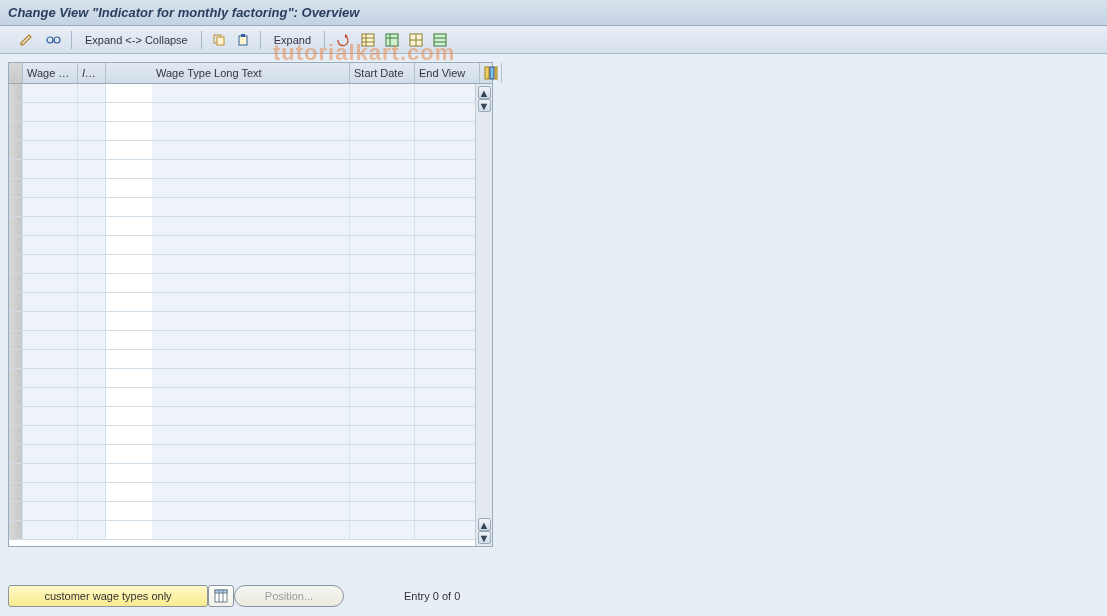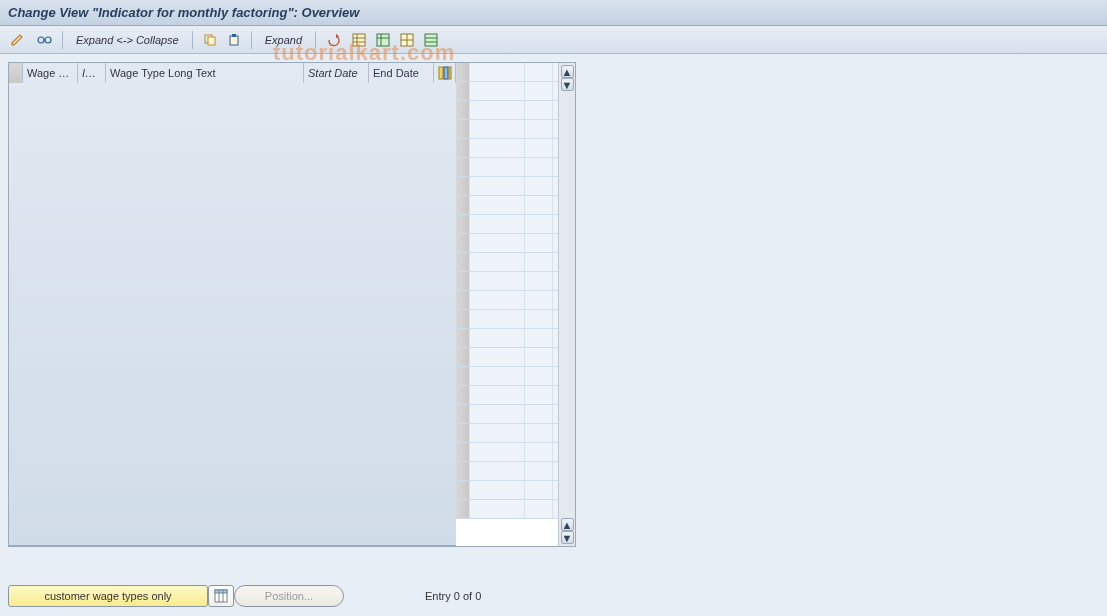--- a/index.html
+++ b/index.html
@@ -11,26 +11,25 @@
       padding: 4px 8px;
       height: 26px;
       display: flex;
       align-items: center;
     }
     .title-bar h1 { font-style: italic; font-weight: bold; font-size: 13px; color: #2a3f5f; }
     
     .toolbar {
       background: linear-gradient(#e8eef5, #d6e0ec);
       border-bottom: 1px solid #a8b8cc;
-      padding: 3px 6px;
+      padding: 3px 15px;
       height: 28px;
       display: flex;
       align-items: center;
       gap: 2px;
-      font-style: italic;
     }
     .tb-btn {
       display: inline-flex;
       align-items: center;
       justify-content: center;
       min-width: 20px;
       height: 20px;
       padding: 0 3px;
       border: 1px solid transparent;
       background: transparent;
@@ -38,23 +37,24 @@
       color: #334;
     }
     .tb-sep { width: 1px; height: 18px; background: #a8b8cc; margin: 0 4px; }
     .tb-text-btn { font-size: 11px; color: #334; padding:0 6px; height:20px; display:inline-flex; align-items:center; cursor:pointer; border:1px solid transparent;}
     
     .content-area { padding: 8px; }
     
     .grid-wrap {
       background: #fff;
       border: 1px solid #9ab;
-      width: 568px;
+      width: 485px;
       height: 485px;
       display: flex;
+      flex-direction: column;
       position: relative;
     }
     .grid-header-row {
       display: flex;
       background: linear-gradient(#e2e9f2,#d0dce8);
       border-bottom:1px solid #9ab;
       flex-shrink:0;
     }
     .grid-header-row .cell {
       border-right:1px solid #b0c0d0;
@@ -62,22 +62,22 @@
       color:#334;
       white-space:nowrap;
       overflow:hidden;
       text-overflow:ellipsis;
       height:20px;
       line-height:14px;
     }
     .col-sel   { width:14px; flex:0 0 14px; background:linear-gradient(#d8d8d8,#c8c8c8);}
     .col-wtype { width:55px; flex:0 0 55px;}
     .col-inf   { width:28px; flex:0 0 28px;font-style:italic;}
-    .col-long  { width:198px; flex:0 0 198px;}
-    .col-start { width:65px; flex:0 0 65px;font-style:italic;}
+    .col-long  { width:198px; flex:0 0 198px;margin-left:46px;}
+    .col-start { width:65px; flex:0 0 65px;}
     .col-end   { width:65px; flex:0 0 65px;}
     .col-cfg   { width:22px; flex:0 0 22px; display:flex; align-items:center; justify-content:center;}
     
     .grid-body { flex:1; overflow:hidden; display:flex;}
     .rows-scroll { flex:1; overflow:hidden;}
     .grid-row { display:flex; height:19px; border-bottom:1px solid #d0dce8;}
     .grid-row .cell { border-right:1px solid #d8e2ec; background:#eef3f9; }
     .grid-row .col-sel { background:linear-gradient(to right,#d8d8d8,#c8c8c8);}
     
     .vscroll {
@@ -119,21 +119,21 @@
       background:linear-gradient(#fdfdfb,#f3f1e8);
       border:1px solid #8a96a6;
       border-radius:3px;
       cursor:pointer;
       font-size:11px;
       color:#333;
     }
     .footer-btn.yellow { background:linear-gradient(#fff9c8,#f9eb8e); min-width:200px;}
     .footer-btn.disabled { color:#9a9a9a; cursor:default; min-width:110px; background:linear-gradient(#f5f5f2,#eceae0);border-radius:11px;}
     .footer-btn.iconbtn { padding:0 4px; min-width:26px;}
-    .entry-label { margin-left:81px; color:#333; font-size:11px;}
+    .entry-label { margin-left:60px; color:#333; font-size:11px;}
     
     .watermark {
       position:absolute;
       top:40px; left:273px;
       font-size:22px;
       font-weight:bold;
       color:rgba(230,140,80,0.55);
       letter-spacing:1px;
       pointer-events:none;
       z-index:50;
@@ -238,21 +238,21 @@
 </div>
 
 <div class="content-area">
   <div class="grid-wrap">
     <div class="grid-header-row">
       <div class="cell col-sel"></div>
       <div class="cell col-wtype">Wage Ty...</div>
       <div class="cell col-inf">Inf...</div>
       <div class="cell col-long">Wage Type Long Text</div>
       <div class="cell col-start">Start Date</div>
-      <div class="cell col-end">End Date</div>
+      <div class="cell col-end">End View</div>
       <div class="cell col-cfg">
         <span>
           <svg width="14" height="14">
               <rect x="1" y="1" width="4" height="12" fill="#f0d060" stroke="#a08020"></rect>
               <rect x="6" y="1" width="4" height="12" fill="#80c0f0" stroke="#305080"></rect>
               <rect x="11" y="1" width="2" height="12" fill="#f0d060" stroke="#a08020"></rect>
             </svg>
         </span>
       </div>
     </div>

